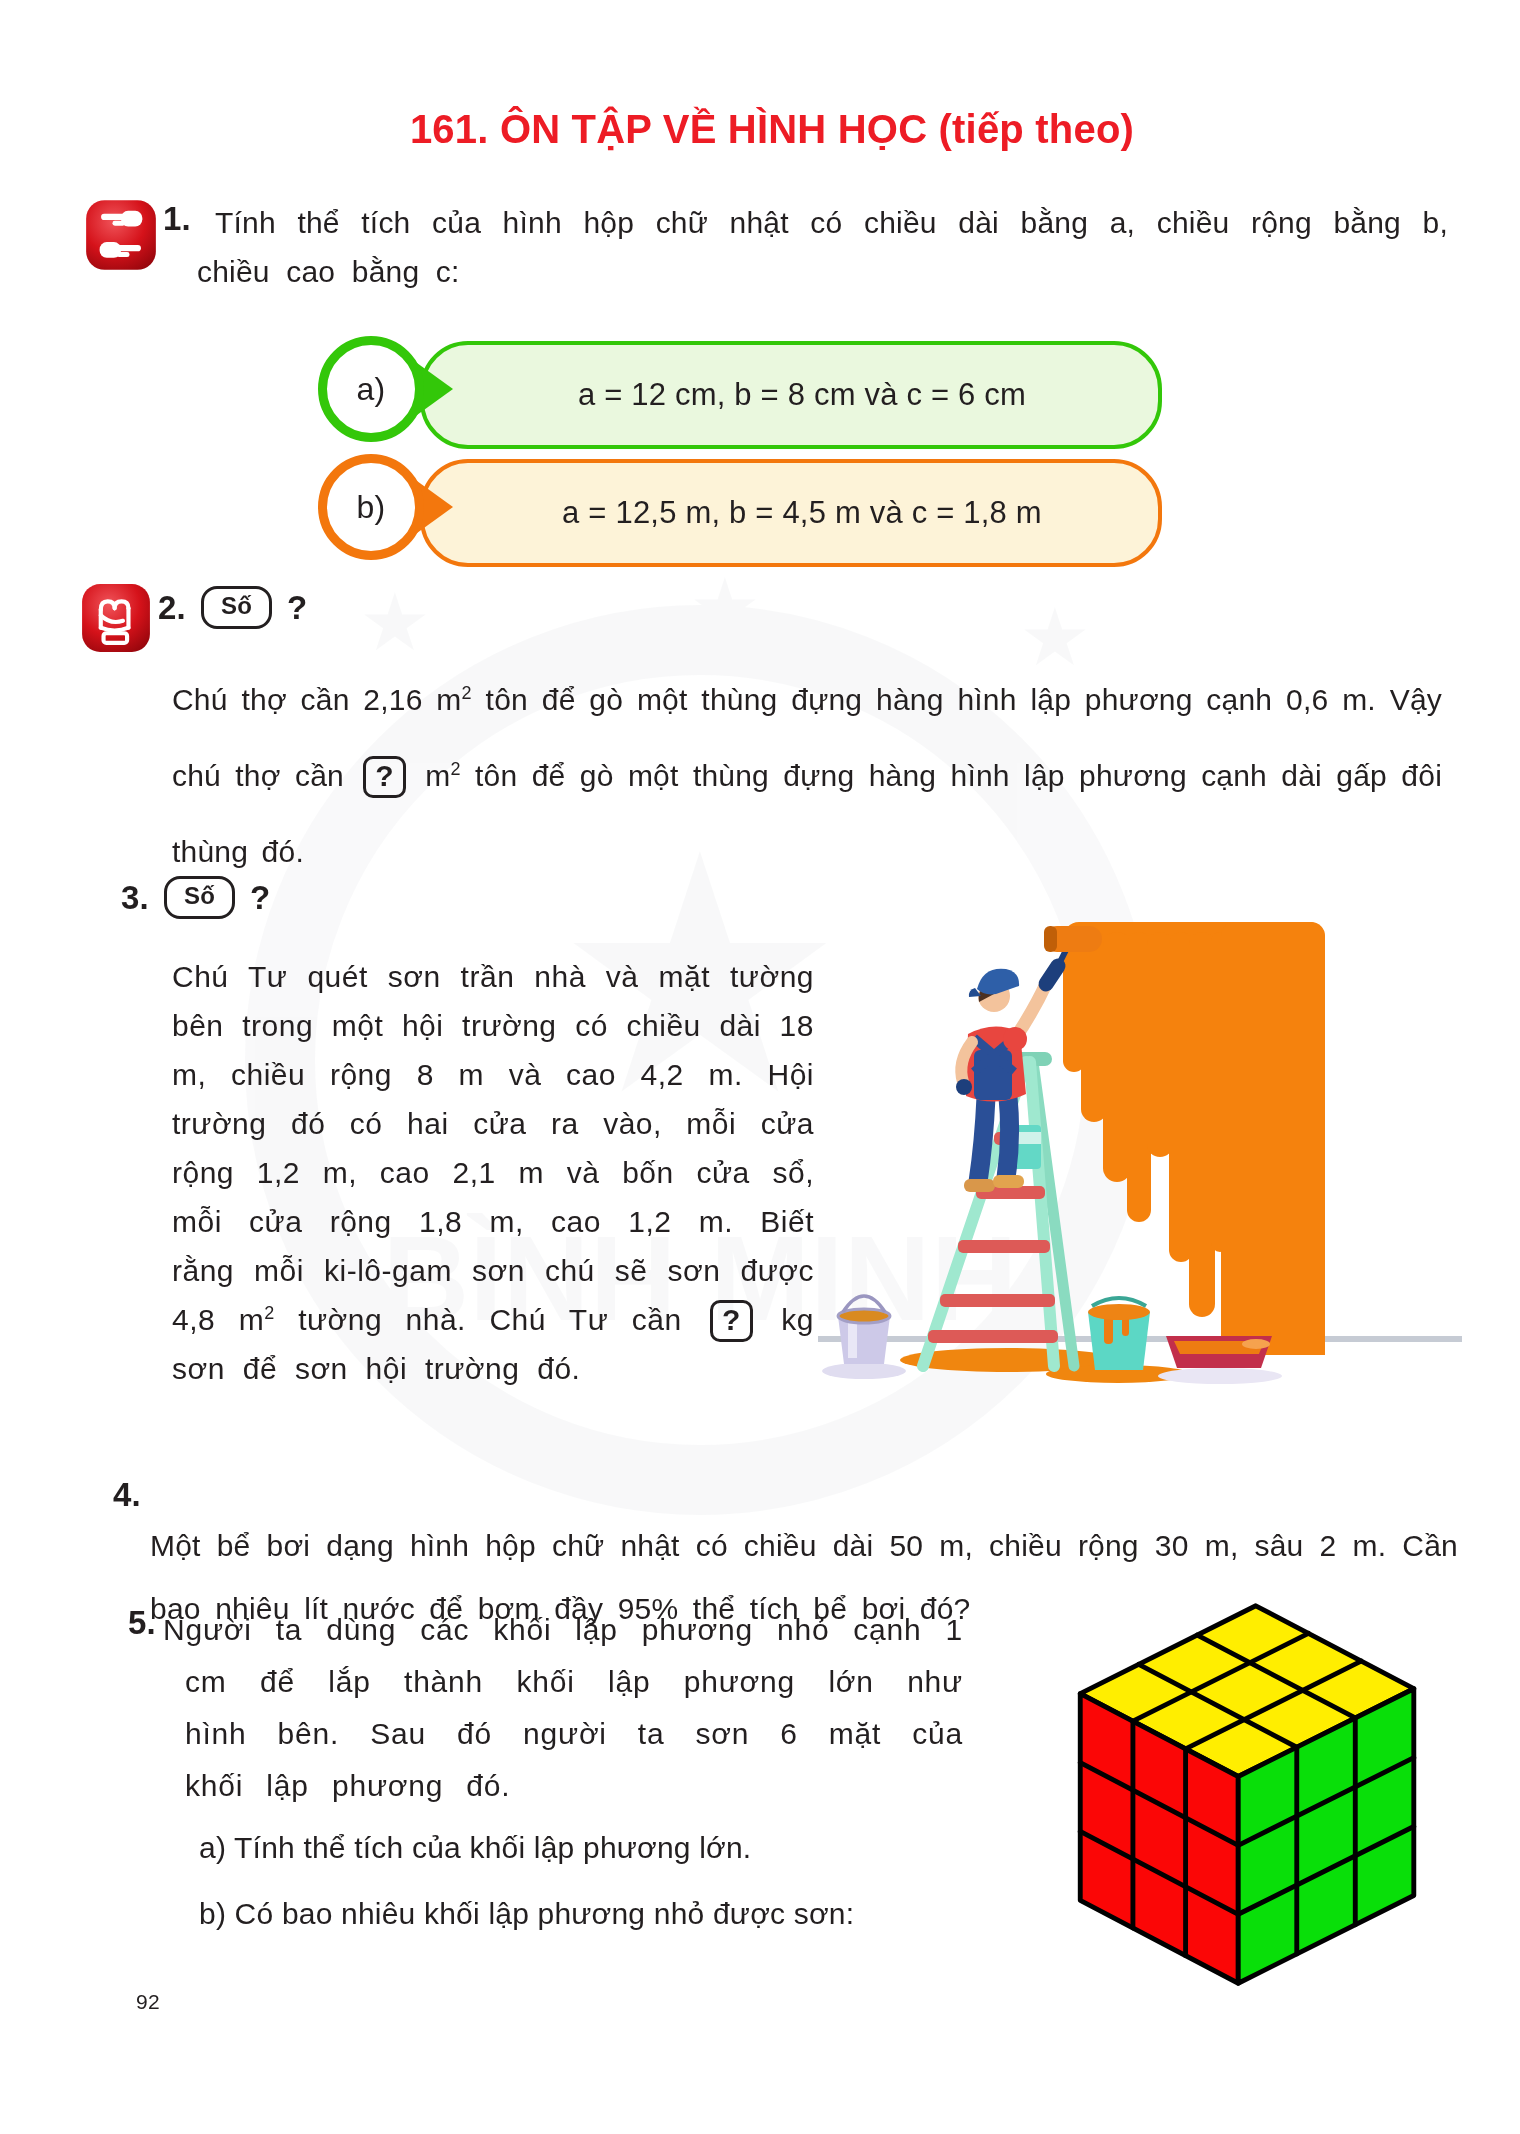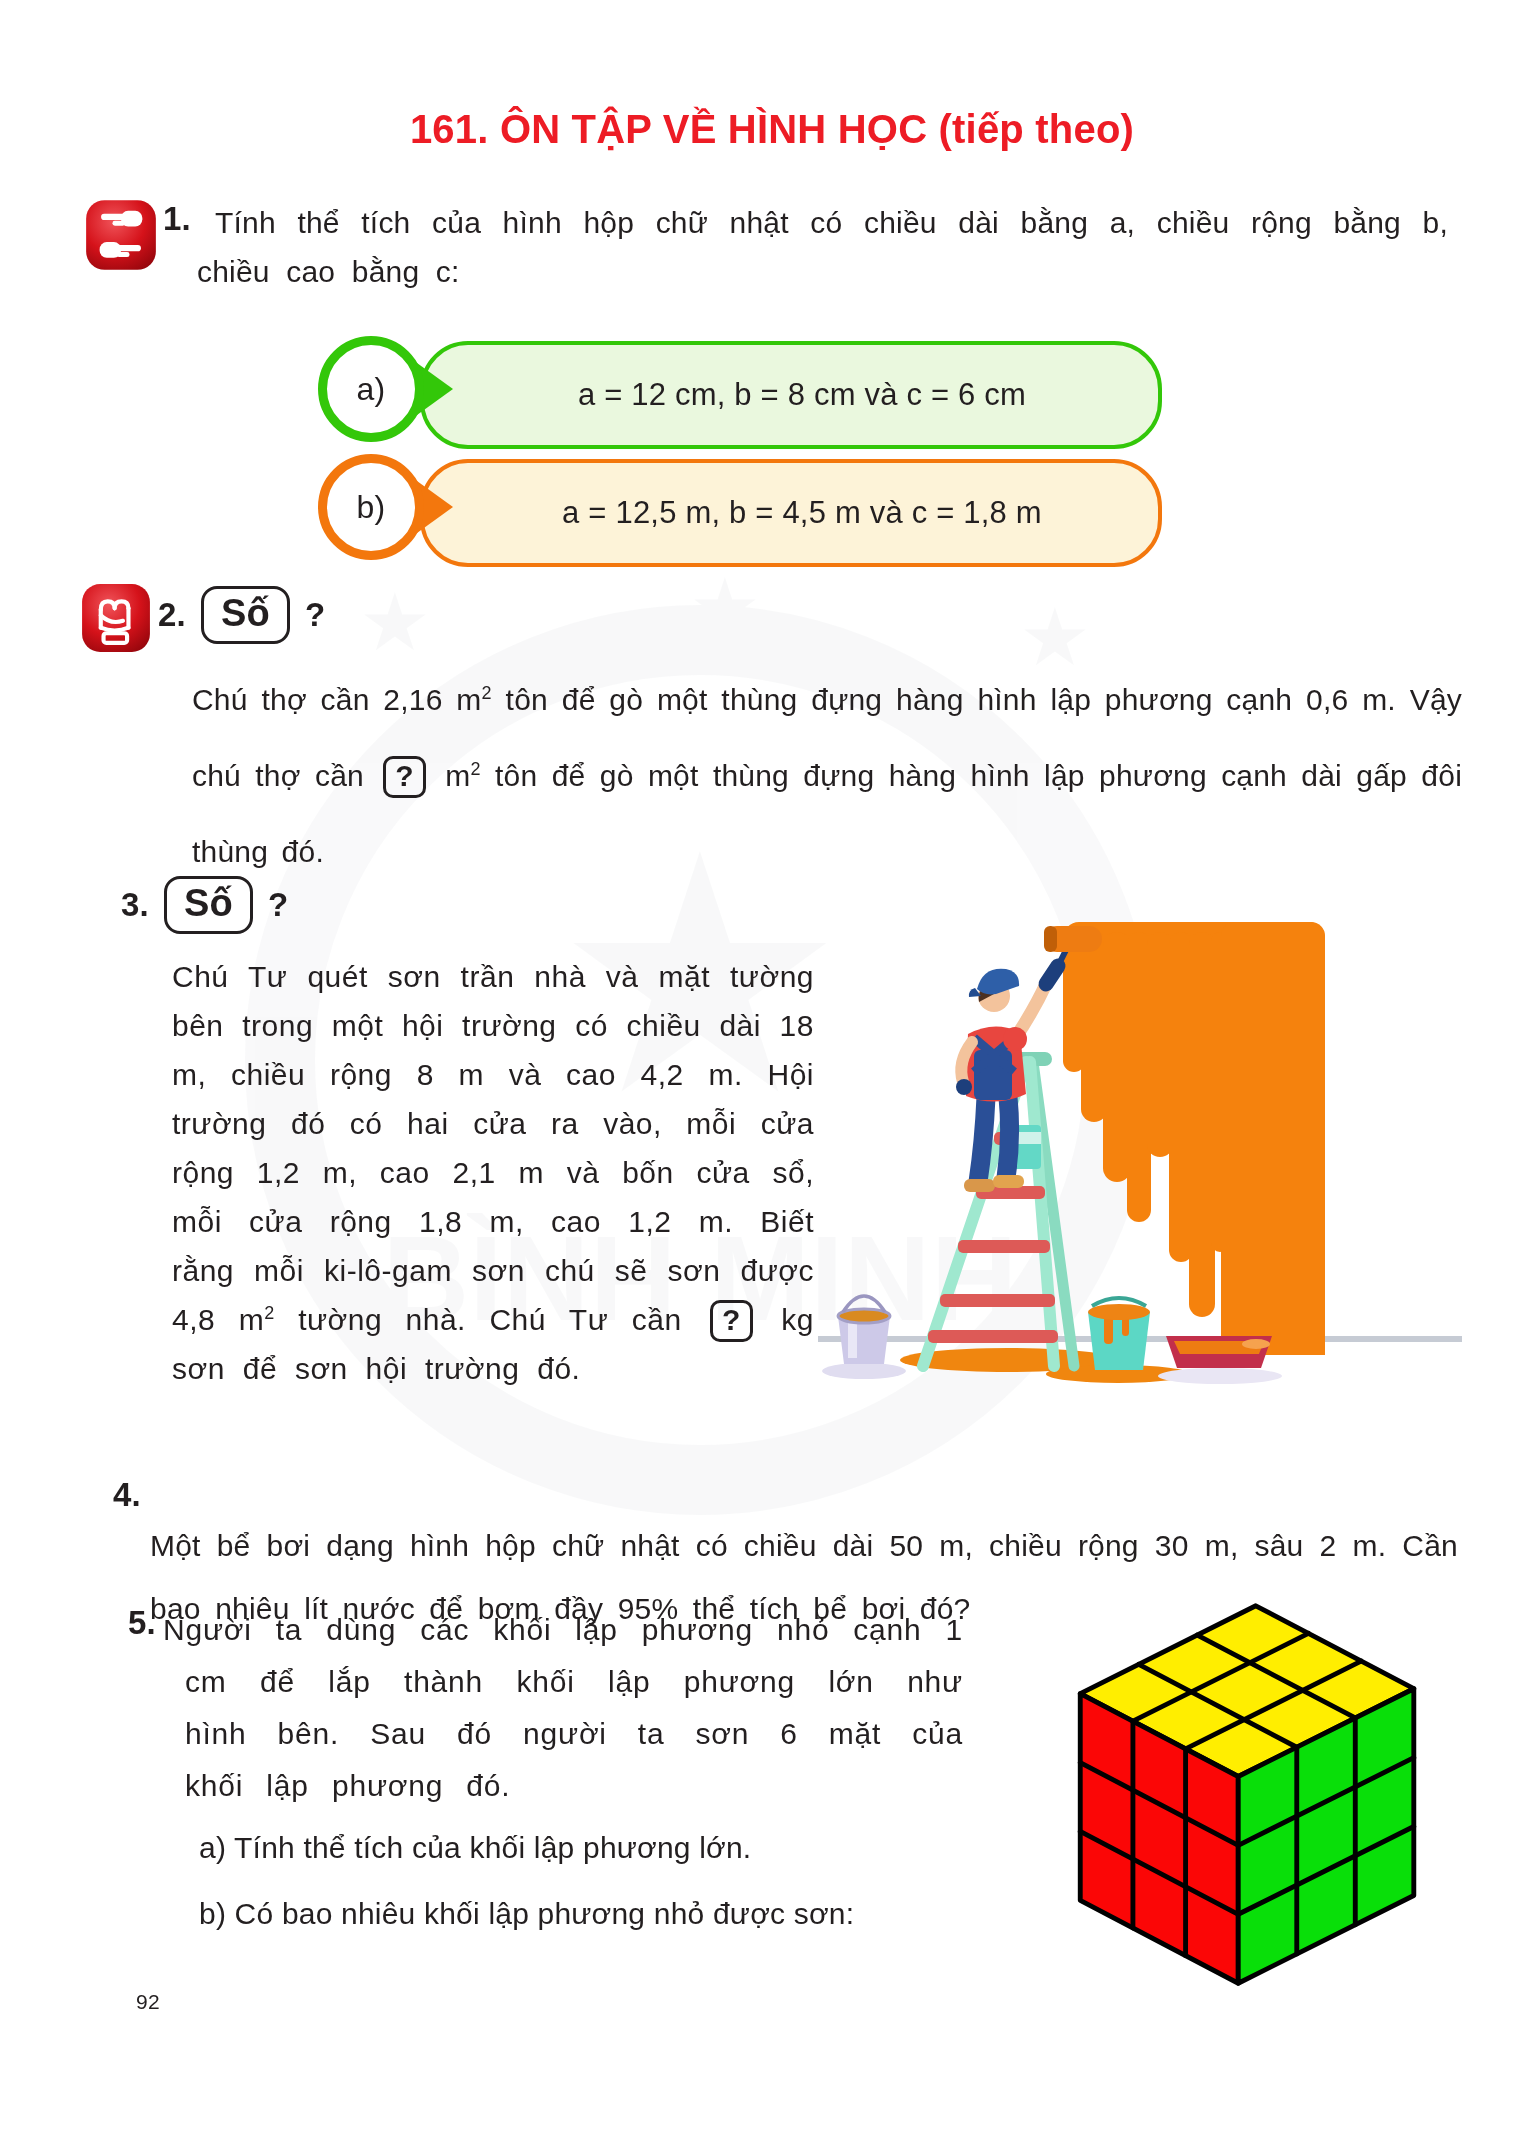--- a/index.html
+++ b/index.html
@@ -18,21 +18,21 @@
   .num{position:absolute;font-weight:bold;font-size:33px;}
   .para{position:absolute;font-size:30px;text-align:justify;}
 
   sup{font-size:0.6em;line-height:0;}
   .qbox{
     display:inline-block;border:3px solid #231f20;border-radius:10px;
     padding:0px 9px 1px;margin:0 5px;font-weight:bold;line-height:1.15;
   }
   .badge{
     display:inline-block;border:3px solid #231f20;border-radius:16px;
-    padding:3px 17px 6px;font-weight:bold;font-size:38px;
+    padding:3px 17px 6px;font-weight:bold;font-size:24px;
   }
   .header{position:absolute;display:flex;align-items:center;gap:15px;}
   .header .num-inline{font-weight:bold;font-size:33px;}
   .header .qmark{font-weight:bold;font-size:33px;}
 
   .icon{position:absolute;}
   .icon-p1{left:84px;top:198px;}
   .icon-p2{left:80px;top:582px;}
 
   .p1-num{left:163px;top:200px;}
@@ -51,21 +51,21 @@
     border-top:26px solid transparent;border-bottom:26px solid transparent;
     border-left:36px solid var(--pc);
   }
   .pill-body{
     position:absolute;left:102px;top:5px;width:742px;height:108px;box-sizing:border-box;
     border:4px solid var(--pc);background:var(--pf);border-radius:48px;
     display:flex;align-items:center;justify-content:center;font-size:31px;padding-left:22px;z-index:1;
   }
 
   .p2-header{left:158px;top:586px;}
-  .p2-para{left:172px;top:662px;width:1270px;line-height:76px;word-spacing:5px;margin-left:20px;}
+  .p2-para{left:172px;top:662px;width:1270px;line-height:76px;word-spacing:5px;}
 
   .p3-header{left:121px;top:876px;}
   .p3-para{left:172px;top:952px;width:642px;line-height:49px;word-spacing:9px;letter-spacing:0.5px;}
 
   .painter{position:absolute;left:818px;top:892px;}
 
   .p4-num{left:113px;top:1476px;}
   .p4-para{left:150px;top:1514px;width:1308px;line-height:63px;word-spacing:6px;}
 
   .p5-num{left:128px;top:1604px;}

